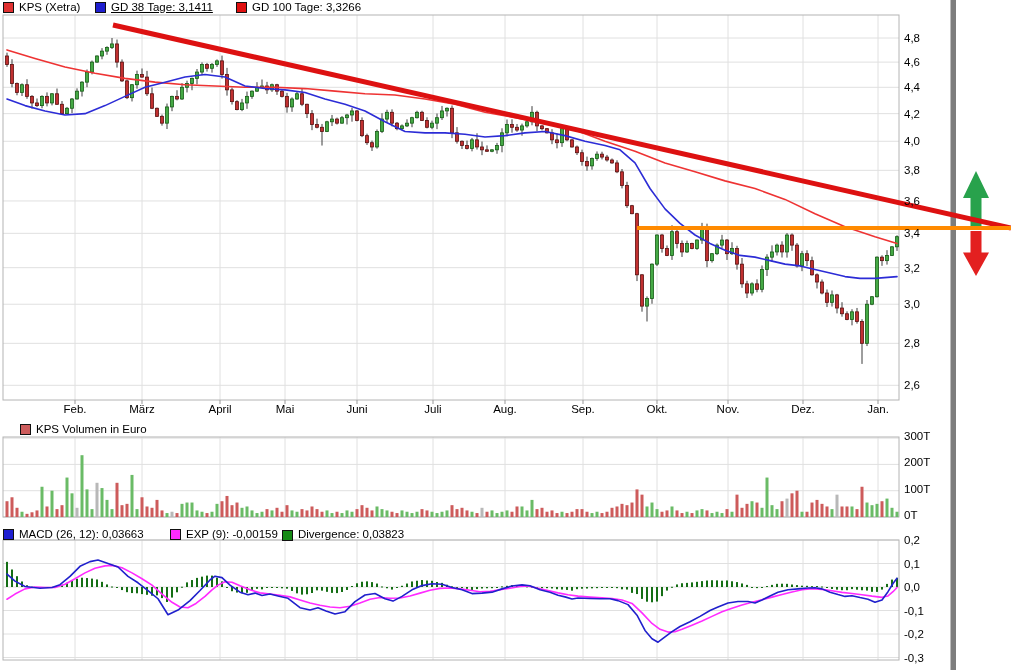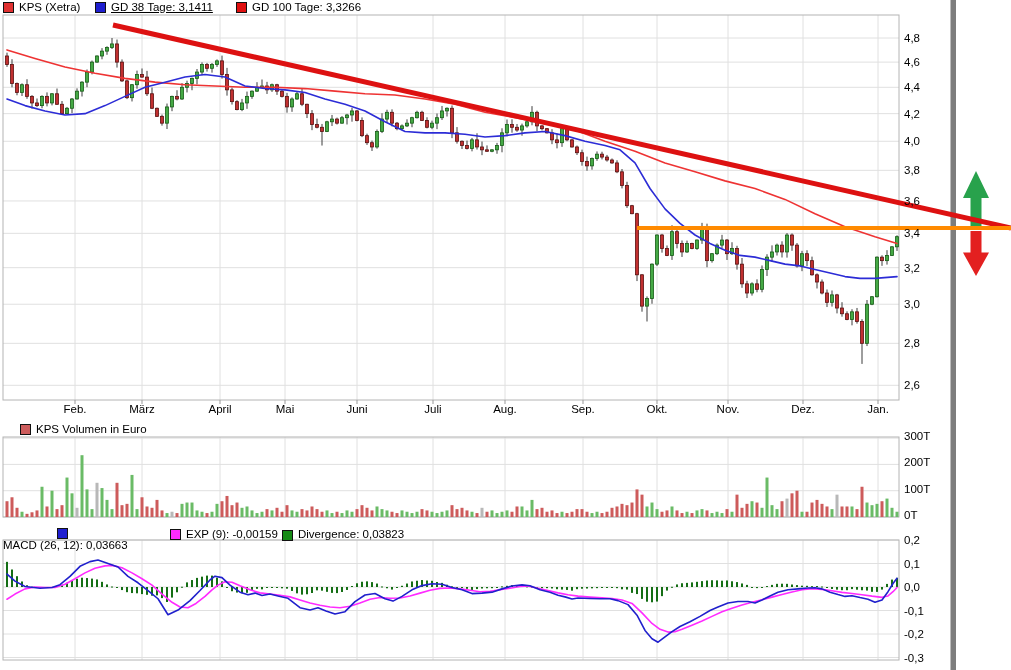--- a/index.html
+++ b/index.html
@@ -877,21 +877,21 @@
   </div>
 
   <div class="legend" style="top:423px;width:100%;">
     <span class="legend-item" style="left: 8px; margin-left: 12px;">
       <span class="swatch" style="background: rgb(205, 92, 92);"></span>
       <span class="legend-label">KPS Volumen in Euro</span>
     </span>
   </div>
 
   <div class="legend" style="top:528px;width:100%;">
-    <span class="legend-item" style="left: 3px; flex-direction: column;">
+    <span class="legend-item" style="left: 3px;">
       <span class="swatch" style="background: rgb(31, 31, 208);"></span>
       <span class="legend-label">MACD (26, 12): 0,03663</span>
     </span>
     <span class="legend-item" style="left: 157px; padding-left: 13px;">
       <span class="swatch" style="background: rgb(255, 43, 255);"></span>
       <span class="legend-label">EXP (9): -0,00159</span>
     </span>
     <span class="legend-item" style="left: 282px; align-items: flex-end;">
       <span class="swatch" style="background: rgb(22, 138, 22);"></span>
       <span class="legend-label">Divergence: 0,03823</span>

